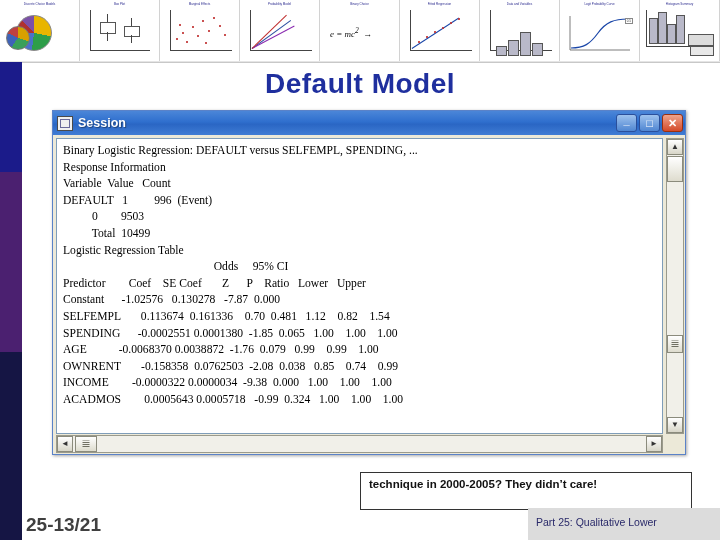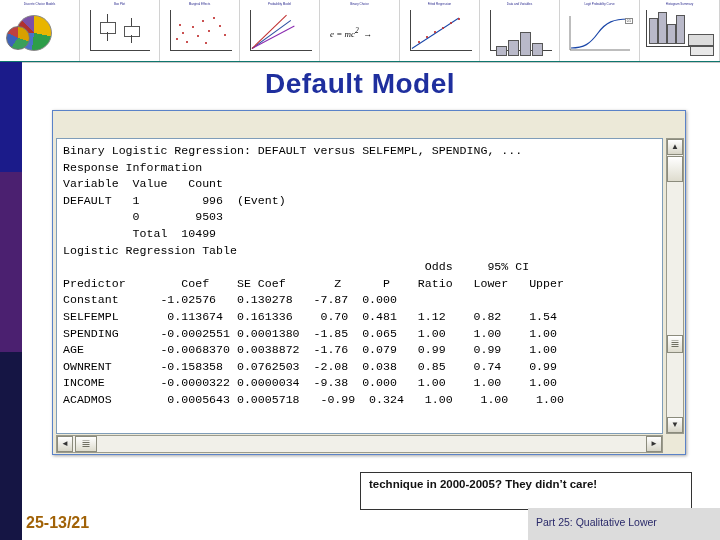--- a/index.html
+++ b/index.html
@@ -14,21 +14,21 @@
     overflow: hidden;
     position: relative;
   }
 
   
   .filmstrip {
     position: absolute;
     left: 0; top: 0;
     width: 720px;
     height: 62px;
-    background: #0f766e;
+    background: #e5e5e5;
     display: flex;
     border-bottom: 1px solid #c8c8c8;
     overflow: hidden;
   }
   .thumb {
     width: 82px;
     height: 61px;
     border-right: 1px solid #d2d2d2;
     background: #ffffff;
     position: relative;
@@ -225,21 +225,21 @@
     width: 607px;
     height: 296px;
     background: #ffffff;
     border: 1px solid #7f9db9;
     box-sizing: border-box;
     overflow: hidden;
     padding: 4px 6px;
   }
   pre.console {
     margin: 0;
-    font-family: Liberation Mono, monospace;
+    font-family: Liberation Serif, serif;
     font-size: 11.6px;
     line-height: 16.6px;
     color: #000000;
     white-space: pre;
   }
 
   
   .vscroll {
     position: absolute;
     right: 0; top: 0;
@@ -304,23 +304,23 @@
     font-size: 11.5px;
     line-height: 14px;
     color: #111111;
     font-weight: bold;
   }
 
   
   .footer-left {
     position: absolute;
     left: 26px; top: 514px;
-    font-size: 16px;
+    font-size: 19px;
     font-weight: bold;
-    color: #a16207;
+    color: #404040;
   }
   .footer-right {
     position: absolute;
     right: 0; top: 508px;
     width: 192px;
     height: 32px;
     background: #dcdcdc;
     color: #2a2a6a;
     font-size: 10.5px;
     padding: 8px 6px 0 8px;
@@ -448,20 +448,35 @@
 </div>
 
 <div class="leftbar-blue"></div>
 <div class="leftbar-purple"></div>
 <div class="leftbar-dark"></div>
 
 <div class="slide-title">Default Model</div>
 
 <div class="session-window">
 
+  <div class="titlebar">
+    <div class="winicon"></div>
+    <div class="wtitle">Session</div>
+    <div class="winbtns">
+      <div class="winbtn min">
+        <span class="glyph">_</span>
+      </div>
+      <div class="winbtn max">
+        <span class="glyph">□</span>
+      </div>
+      <div class="winbtn close">
+        <span class="glyph">✕</span>
+      </div>
+    </div>
+  </div>
 
   <div class="client">
 
     <div class="textarea">
       <pre class="console">Binary Logistic Regression: DEFAULT versus SELFEMPL, SPENDING, ...
 Response Information
 Variable  Value   Count
 DEFAULT   1         996  (Event)
           0        9503
           Total  10499

